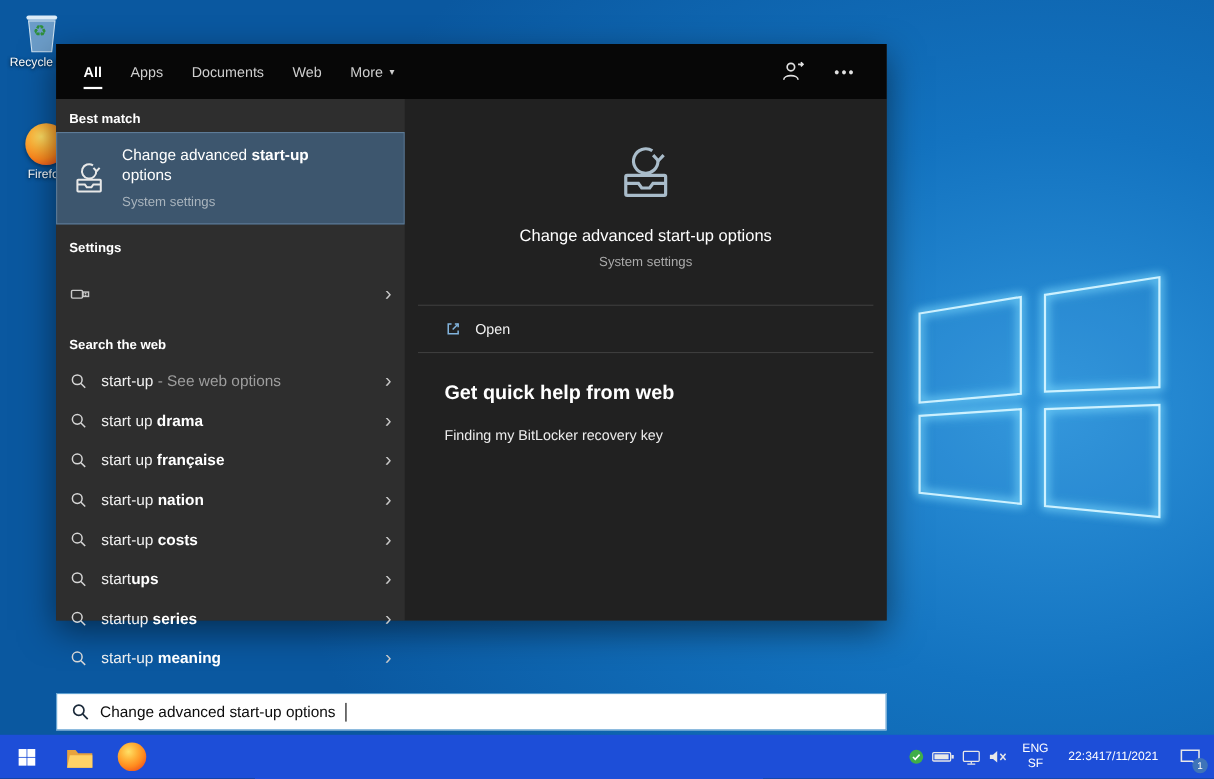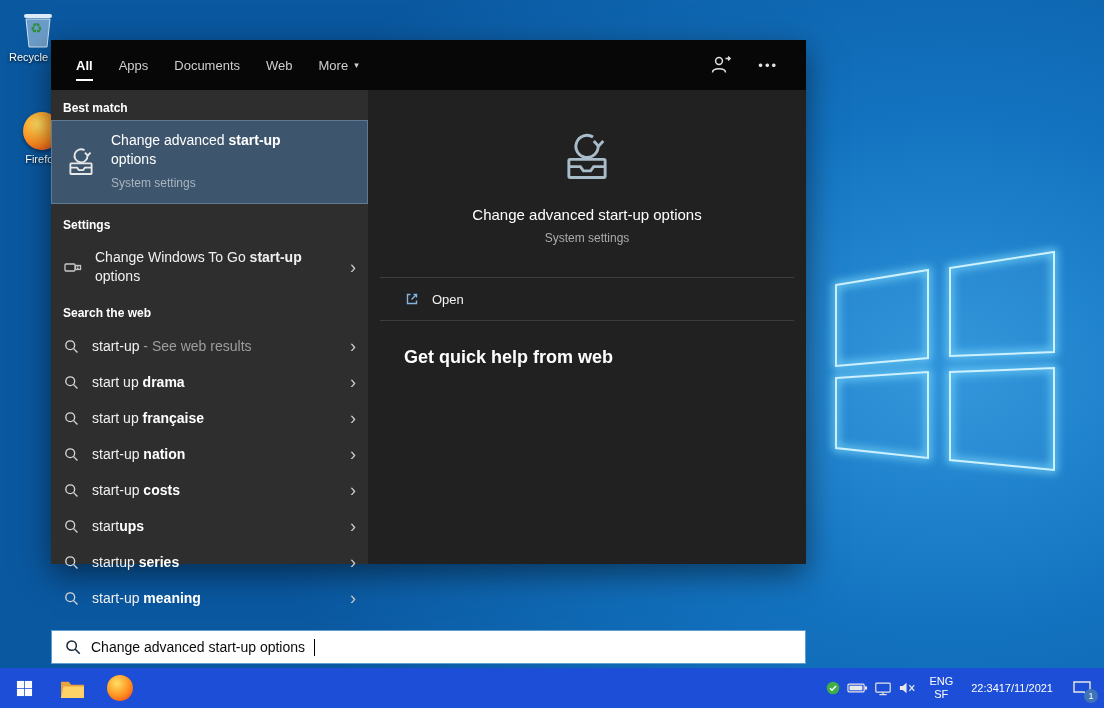--- a/index.html
+++ b/index.html
@@ -159,36 +159,33 @@
 
       <div class="section-header settings-header">Settings</div>
 
       <div class="settings-item">
         <svg width="20" height="20" viewBox="0 0 20 20" fill="none" stroke="#c9c9c9" stroke-width="1.3">
           <rect x="2" y="7" width="10" height="7" rx="1"></rect>
           <rect x="12.5" y="8.5" width="5" height="4"></rect>
           <line x1="14" y1="9.8" x2="15.5" y2="9.8"></line>
           <line x1="14" y1="11.6" x2="15.5" y2="11.6"></line>
         </svg>
-        <div class="settings-text">
-          <span>Change Windows To Go </span><b>start-up</b><span> options</span>
-        </div>
         <span class="chev">›</span>
       </div>
 
       <div class="section-header web-header">Search the web</div>
 
       <div class="web-rows">
 
         <div class="web-row">
           <svg width="17" height="17" viewBox="0 0 20 20" fill="none" stroke="#d6d6d6" stroke-width="1.6">
               <circle cx="8.5" cy="8.5" r="5.2"></circle>
               <line x1="12.5" y1="12.5" x2="17" y2="17"></line>
             </svg>
-          <span class="row-text"><span>start-up</span><b></b><span class="dim"> - See web results</span></span>
+          <span class="row-text"><span>start-up</span><b></b><span class="dim"> - See web options</span></span>
           <span class="chev">›</span>
         </div>
 
         <div class="web-row">
           <svg width="17" height="17" viewBox="0 0 20 20" fill="none" stroke="#d6d6d6" stroke-width="1.6">
               <circle cx="8.5" cy="8.5" r="5.2"></circle>
               <line x1="12.5" y1="12.5" x2="17" y2="17"></line>
             </svg>
           <span class="row-text"><span>start up </span><b>drama</b><span class="dim"></span></span>
           <span class="chev">›</span>
@@ -264,20 +261,21 @@
       <div class="pv-open">
         <svg width="16" height="16" viewBox="0 0 16 16" fill="none" stroke="#82b4dd" stroke-width="1.4">
           <path d="M6.5 3.5 H3.5 V12.5 H12.5 V9.5"></path>
           <path d="M9.5 3.5 H12.5 V6.5"></path>
           <path d="M12.5 3.5 L7.5 8.5"></path>
         </svg>
         <span class="pv-open-label">Open</span>
       </div>
       <div class="pv-div"></div>
       <div class="pv-help-header">Get quick help from web</div>
+      <div class="pv-link">Finding my BitLocker recovery key</div>
     </div>
   </div>
 
   <div class="search-box">
     <svg width="18" height="18" viewBox="0 0 20 20" fill="none" stroke="#1b2a3a" stroke-width="1.7">
         <circle cx="8.5" cy="8.5" r="5.2"></circle>
         <line x1="12.5" y1="12.5" x2="17.5" y2="17.5"></line>
       </svg>
     <span class="search-text">Change advanced start-up options</span>
     <span class="caret-bar"></span>

